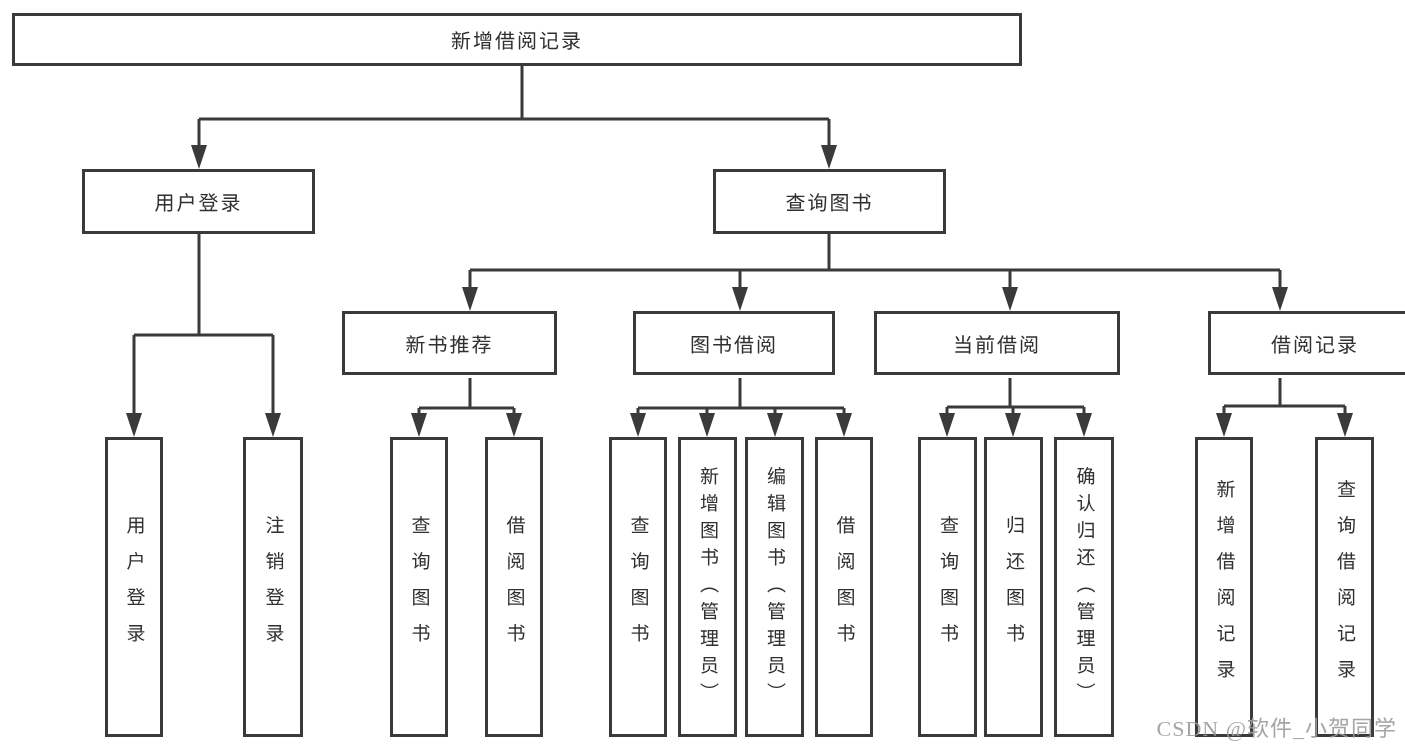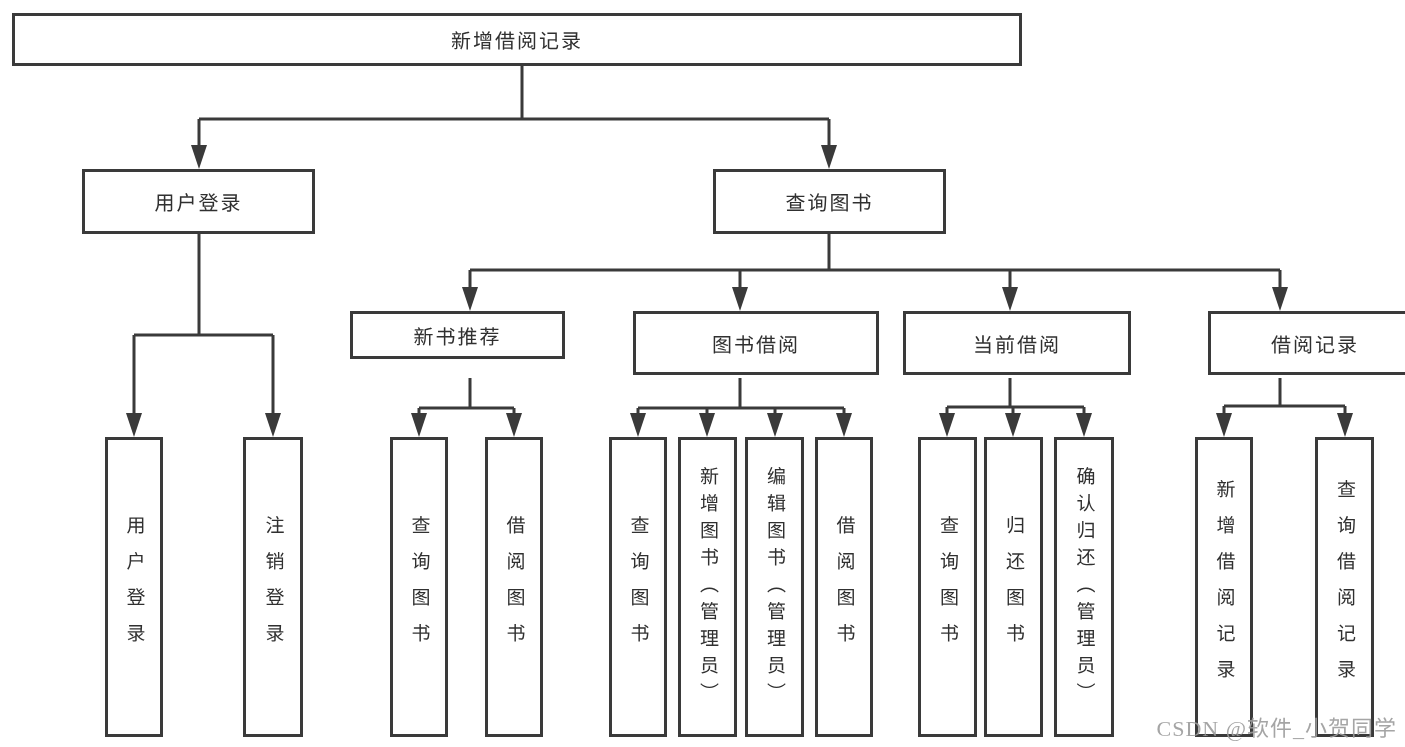--- a/index.html
+++ b/index.html
@@ -117,27 +117,27 @@
     <span>新增借阅记录</span>
   </div>
 
   <div class="node h" style="left:82px;top:169px;width:233px;height:65px">
     <span>用户登录</span>
   </div>
   <div class="node h" style="left:713px;top:169px;width:233px;height:65px">
     <span>查询图书</span>
   </div>
 
-  <div class="node h" style="left:350px;top:311px;width:215px;height:48px">
+  <div class="node h" style="left:342px;top:311px;width:215px;height:64px">
     <span>新书推荐</span>
   </div>
-  <div class="node h" style="left:633px;top:311px;width:246px;height:64px">
+  <div class="node h" style="left:633px;top:311px;width:202px;height:64px">
     <span>图书借阅</span>
   </div>
-  <div class="node h" style="left:903px;top:311px;width:228px;height:64px">
+  <div class="node h" style="left:874px;top:311px;width:246px;height:64px">
     <span>当前借阅</span>
   </div>
   <div class="node h" style="left:1208px;top:311px;width:214px;height:64px">
     <span>借阅记录</span>
   </div>
 
   <div class="node v short" style="left:105px;top:437px;width:58px;height:300px">
     <span>用户登录</span>
   </div>
   <div class="node v short" style="left:243px;top:437px;width:60px;height:300px">

